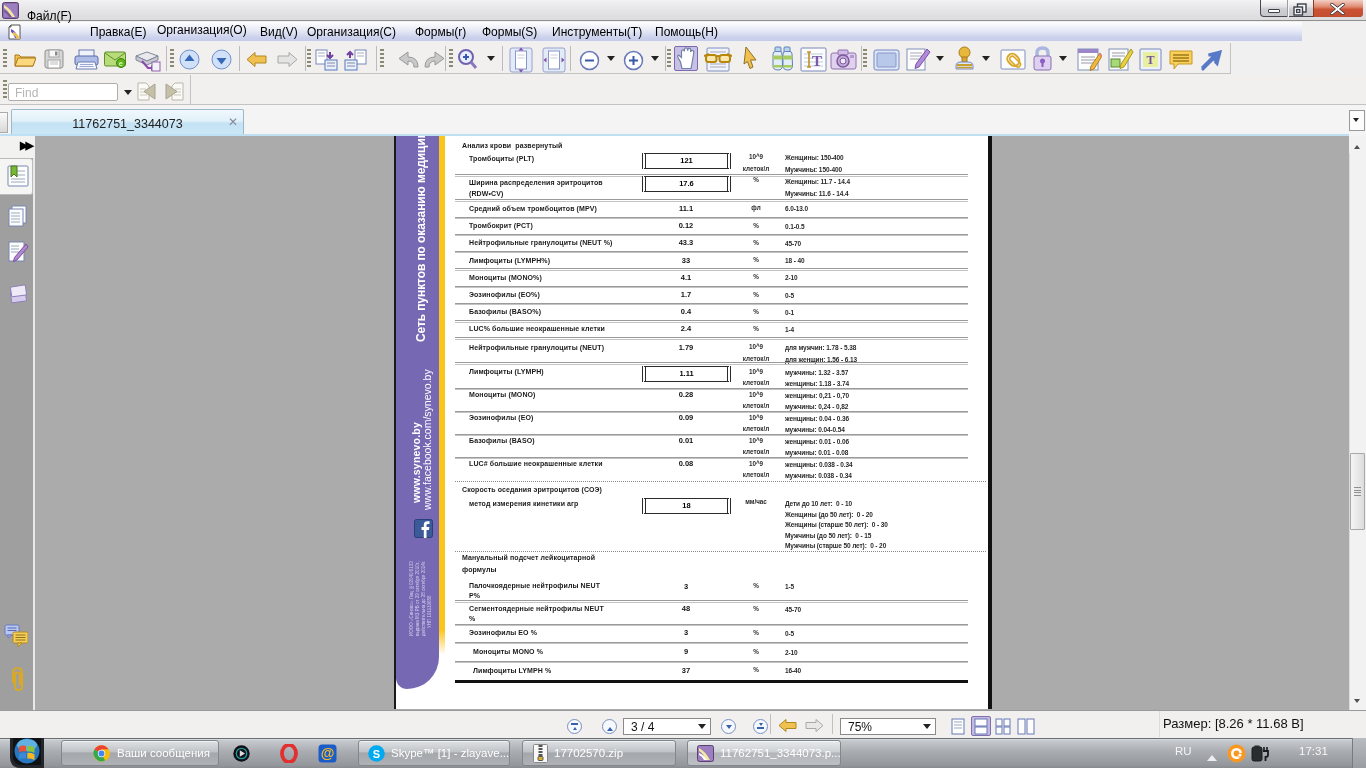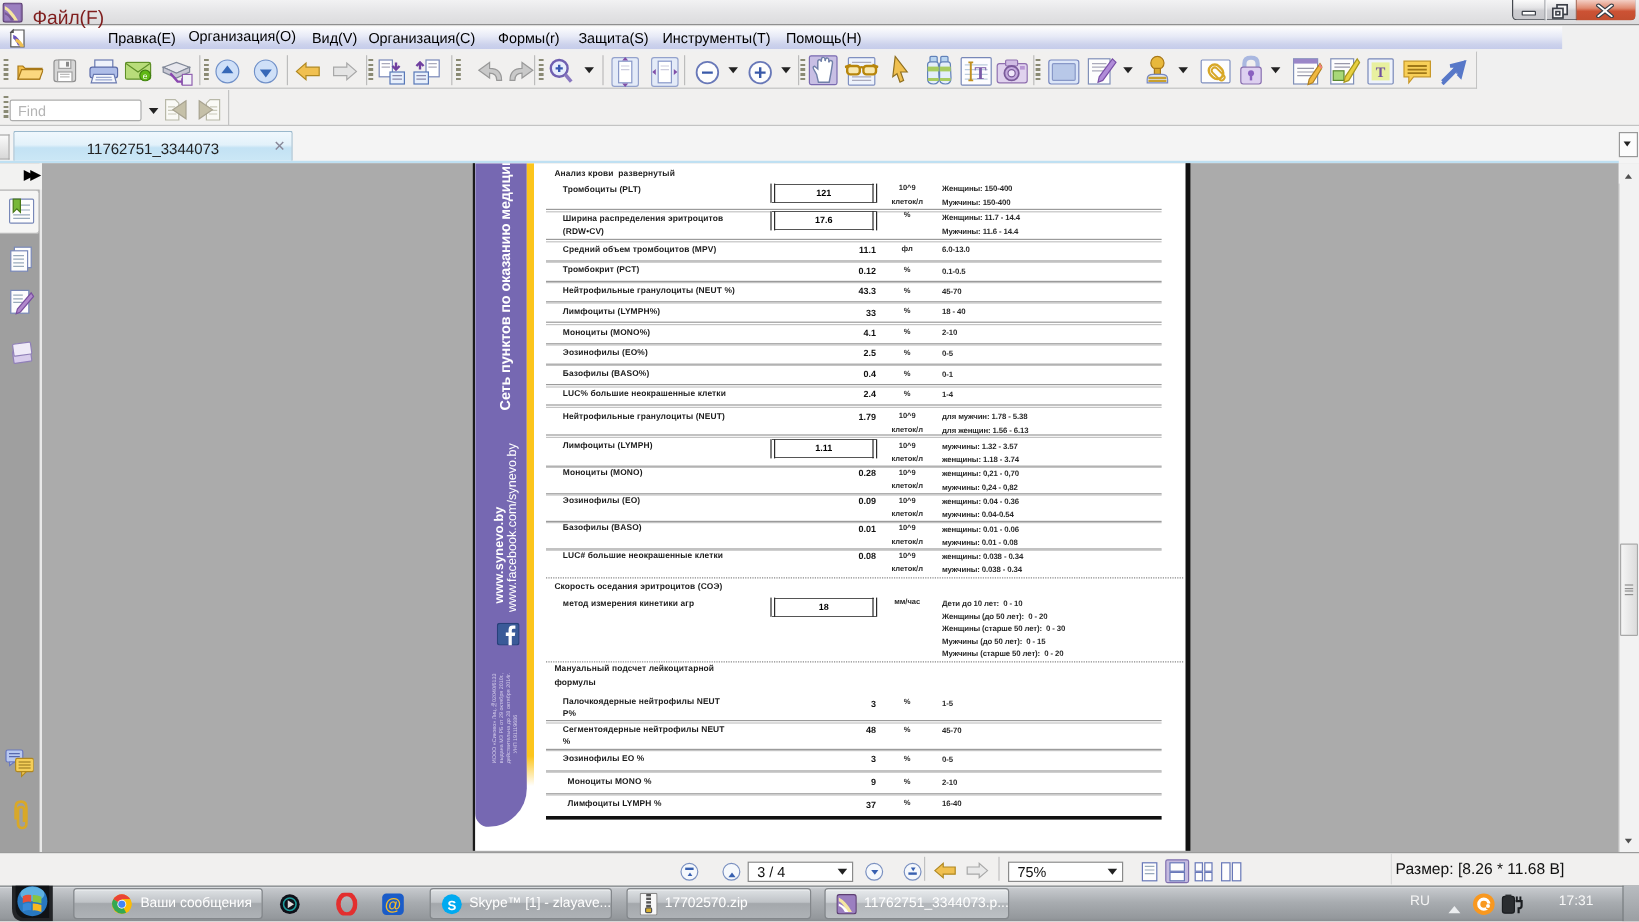--- a/index.html
+++ b/index.html
@@ -1,20 +1,20 @@
 <!DOCTYPE html>
 <html><head><meta charset="utf-8"><style>
 *{margin:0;padding:0;box-sizing:border-box}
 html,body{width:1366px;height:768px;overflow:hidden;font-family:"Liberation Sans",sans-serif}
 #scr{position:relative;width:1366px;height:768px;background:#f0f0f0;overflow:hidden}
 .a{position:absolute}
 .t{position:absolute;font-size:7px;color:#1a1a1a;white-space:nowrap;line-height:9px;font-weight:bold;letter-spacing:0.1px}
 .bd{font-weight:bold}
 .rf{position:absolute;font-size:6.5px;color:#2a2a2a;white-space:nowrap;line-height:9px;font-weight:bold;letter-spacing:-0.1px}
-.vl{position:absolute;width:88px;text-align:right;font-size:7.5px;font-weight:bold;color:#111;white-space:nowrap}
+.vl{position:absolute;width:88px;text-align:center;font-size:7.5px;font-weight:bold;color:#111;white-space:nowrap}
 .un{position:absolute;left:341.5px;width:38px;text-align:center;font-size:6.3px;color:#2a2a2a;white-space:nowrap;font-weight:bold}
 .ln{position:absolute;left:455px;width:513px;height:2.5px;border-top:1px solid #9b9b9b;border-bottom:1px solid #c4c4c4}
 .dt{position:absolute;left:455px;width:531px;border-top:1.5px dotted #888}
 .bx{position:absolute;left:642px;width:89px;height:16px;background:#fff;border:1.5px solid #2b2b2b;border-left:4px double #2b2b2b;border-right:4px double #2b2b2b;text-align:center;font-size:7.5px;font-weight:bold;line-height:13px}
 .grip{position:absolute;width:4px;background-image:repeating-linear-gradient(#8a8a74 0,#8a8a74 2px,transparent 2px,transparent 4px)}
 .tbt{font-size:11.5px;color:#fff;white-space:nowrap;overflow:hidden;line-height:26px}
 </style></head><body>
 <div id="scr">
     <div class="a" style="left:0;top:0;width:1366px;height:21px;background:linear-gradient(#f2f2f3,#e4e4e6 55%,#dcdcde);border-bottom:1px solid #8f8f8f"></div>
     <svg class="a" style="left:2px;top:2px" width="17" height="17" viewBox="0 0 17 17">
@@ -37,27 +37,27 @@
       <path d="M2 0 L7.5 4.2 L13 0 L15 1.5 L9.5 6 L15 10.5 L13 12 L7.5 7.8 L2 12 L0 10.5 L5.5 6 L0 1.5 Z" fill="#fff" stroke="#3c4048" stroke-width="1"></path>
     </svg>
     <div class="a" style="left:0;top:22px;width:1302px;height:20px;background:linear-gradient(#fefefe,#e6e9f6 45%,#ccd2ec 80%,#c5ccea);border-bottom:1px solid #f0f0f2"></div>
     <div class="a" style="left:1302px;top:22px;width:64px;height:20px;background:#f0f0f0"></div>
     <svg class="a" style="left:8px;top:24px" width="14" height="16" viewBox="0 0 14 16">
       <path d="M3 1 L12 1 L12 15 L1 15 L1 3 Z" fill="#fff" stroke="#555"></path>
       <path d="M3 1 L3 3 L1 3 Z" fill="#ddd" stroke="#555"></path>
       <path d="M3 5 Q8 7 10 14 L7 14 Q5 9 3 8 Z" fill="#6a55c0"></path>
       <path d="M5 8 Q10 9 12 15 L9 15 Q7 11 5 11 Z" fill="#f0c050"></path>
     </svg>
-    <div class="a" style="left:27px;top:6px;height:20px;font-size:16px;line-height:20px;color:#7f1d1d">Файл(F)</div>
+    <div class="a" style="left:27px;top:6px;height:20px;font-size:12px;line-height:20px;color:#000000">Файл(F)</div>
     <div class="a" style="left:90px;top:22px;height:20px;font-size:12px;line-height:20px;color:#000">Правка(E)</div>
     <div class="a" style="left:157px;top:20px;height:20px;font-size:12px;line-height:20px;color:#000">Организация(O)</div>
     <div class="a" style="left:260px;top:22px;height:20px;font-size:12px;line-height:20px;color:#000">Вид(V)</div>
     <div class="a" style="left:307px;top:22px;height:20px;font-size:12px;line-height:20px;color:#000">Организация(C)</div>
     <div class="a" style="left:415px;top:22px;height:20px;font-size:12px;line-height:20px;color:#000">Формы(r)</div>
-    <div class="a" style="left:482px;top:22px;height:20px;font-size:12px;line-height:20px;color:#000">Защита(S)</div>
+    <div class="a" style="left:482px;top:22px;height:20px;font-size:12px;line-height:20px;color:#000">Формы(S)</div>
     <div class="a" style="left:552px;top:22px;height:20px;font-size:12px;line-height:20px;color:#000">Инструменты(T)</div>
     <div class="a" style="left:655px;top:22px;height:20px;font-size:12px;line-height:20px;color:#000">Помощь(H)</div>
     <div class="a" style="left:0;top:43px;width:1231px;height:31px;background:#f1f0ef;border-bottom:1px solid #c3c3c3;border-right:1px solid #c3c3c3"></div>
     <div class="a" style="left:1231px;top:43px;width:135px;height:61px;background:#f0f0f0"></div>
     <div class="grip" style="left:3px;top:49px;height:20px"></div>
     <div class="grip" style="left:170px;top:49px;height:20px"></div>
     <div class="grip" style="left:307px;top:49px;height:20px"></div>
     <div class="grip" style="left:380px;top:49px;height:20px"></div>
     <div class="grip" style="left:449px;top:49px;height:20px"></div>
     <div class="grip" style="left:667px;top:49px;height:20px"></div>
@@ -412,21 +412,21 @@
       <div class="vl" style="left:246.5px;top:119.5px">33</div>
       <div class="un" style="top:120.0px">%</div>
       <div class="rf" style="left:389.5px;top:120.0px">18 - 40</div>
       <div class="ln" style="left:59.5px;top:132.0px"></div>
       <div class="t" style="left:73.5px;top:136.5px">Моноциты (MONO%)</div>
       <div class="vl" style="left:246.5px;top:136.5px">4.1</div>
       <div class="un" style="top:137.0px">%</div>
       <div class="rf" style="left:389.5px;top:137.0px">2-10</div>
       <div class="ln" style="left:59.5px;top:149.5px"></div>
       <div class="t" style="left:73.5px;top:154.0px">Эозинофилы (EO%)</div>
-      <div class="vl" style="left:246.5px;top:154.0px">2.5</div>
+      <div class="vl" style="left:246.5px;top:154.0px">1.7</div>
       <div class="un" style="top:154.5px">%</div>
       <div class="rf" style="left:389.5px;top:154.5px">0-5</div>
       <div class="ln" style="left:59.5px;top:166.5px"></div>
       <div class="t" style="left:73.5px;top:171.0px">Базофилы (BASO%)</div>
       <div class="vl" style="left:246.5px;top:171.0px">0.4</div>
       <div class="un" style="top:171.5px">%</div>
       <div class="rf" style="left:389.5px;top:171.5px">0-1</div>
       <div class="ln" style="left:59.5px;top:184.0px"></div>
       <div class="t" style="left:73.5px;top:188.0px">LUC% большие неокрашенные клетки</div>
       <div class="vl" style="left:246.5px;top:188.0px">2.4</div>

